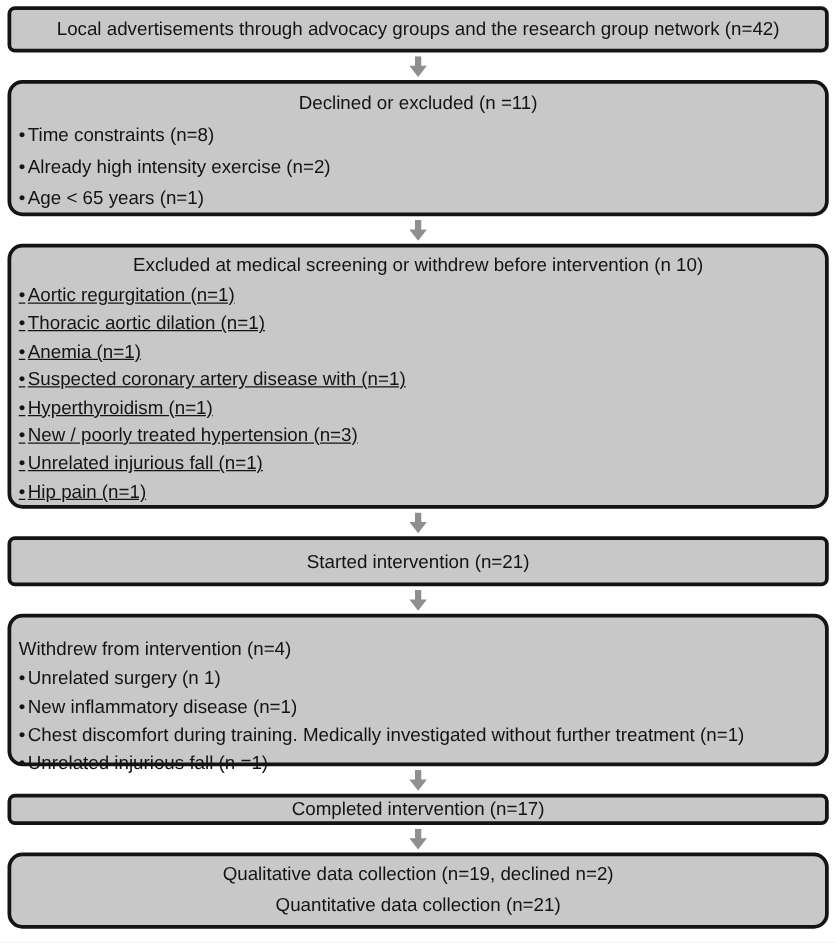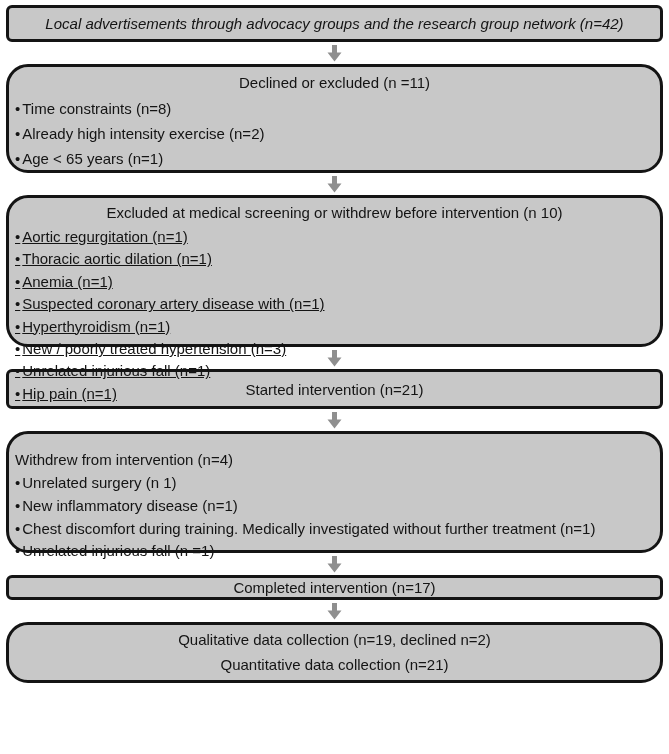--- a/index.html
+++ b/index.html
@@ -17,37 +17,37 @@
     padding:5px 6px 3px 6px;
     font-family:"Liberation Sans","DejaVu Sans",sans-serif;
     color:var(--text);
     position:relative;
     overflow:hidden;
   }
   .box{
     width:657px;
     background:var(--box-fill);
     border:3px solid var(--box-border);
-    border-radius:22px;
+    border-radius:12px;
     padding:0 6px;
     display:flex;
     flex-direction:column;
     font-size:15px;
   }
   .box--bar{border-radius:6px;justify-content:center;}
   .box .title{text-align:center;}
   .box--left-title .title{text-align:left;}
   ul.bullets{list-style:none;}
   ul.bullets li::before{content:"\2022";margin-right:2px;}
   
-  .b1{height:37px;font-style:italic;}
+  .b1{height:37px;}
   .b2{height:109px;padding-top:3px;}
   .b2 .title{line-height:26px;}
   .b2 li{line-height:25px;}
-  .b3{height:152px;padding-top:2px;}
+  .b3{height:212px;padding-top:2px;}
   .b3 .title{line-height:26px;}
   .b3 li{line-height:22.4px;text-decoration:underline;}
   .b4{height:40px;}
   .b5{height:122px;padding-top:14px;}
   .b5 .title{line-height:24px;}
   .b5 li{line-height:22.8px;}
   .b6{height:25px;}
   .b7{height:61px;justify-content:space-evenly;}
   .b7 .title,.b7 .subtitle{text-align:center;line-height:22px;}
   .arrow-row{

